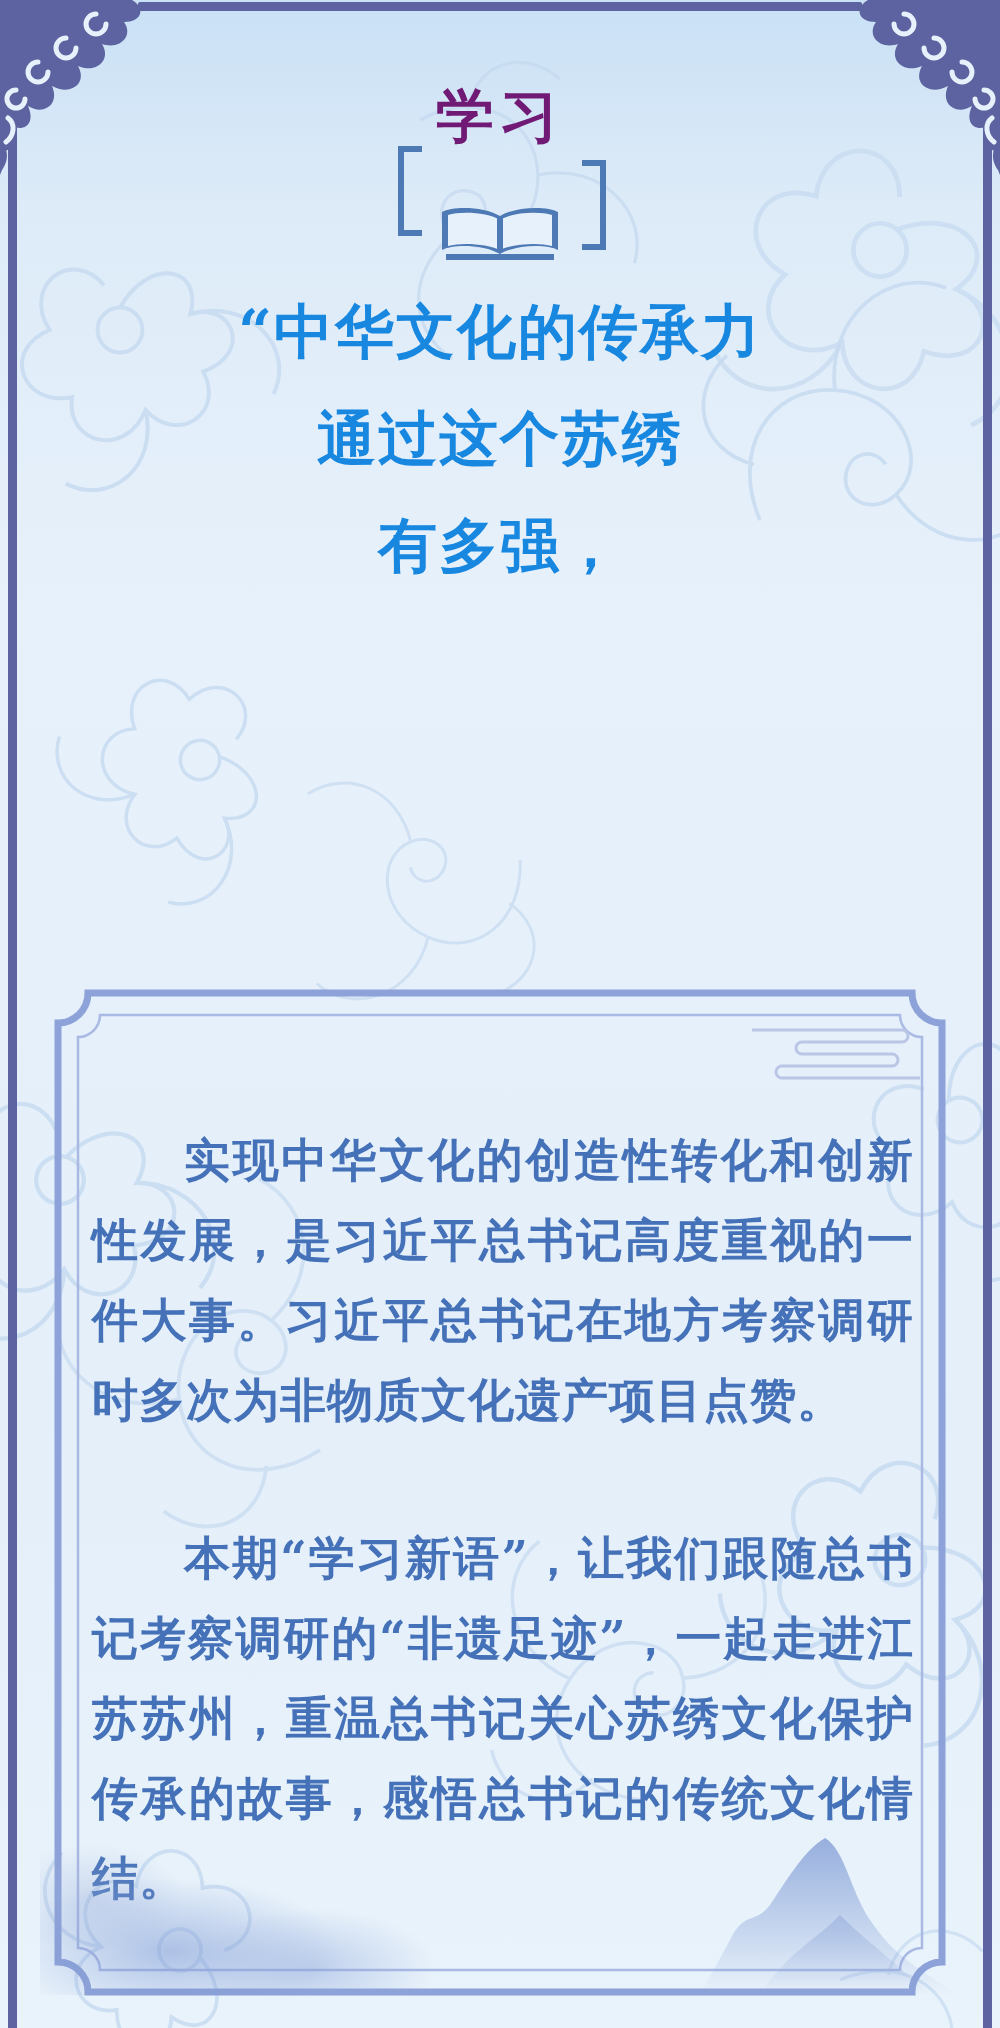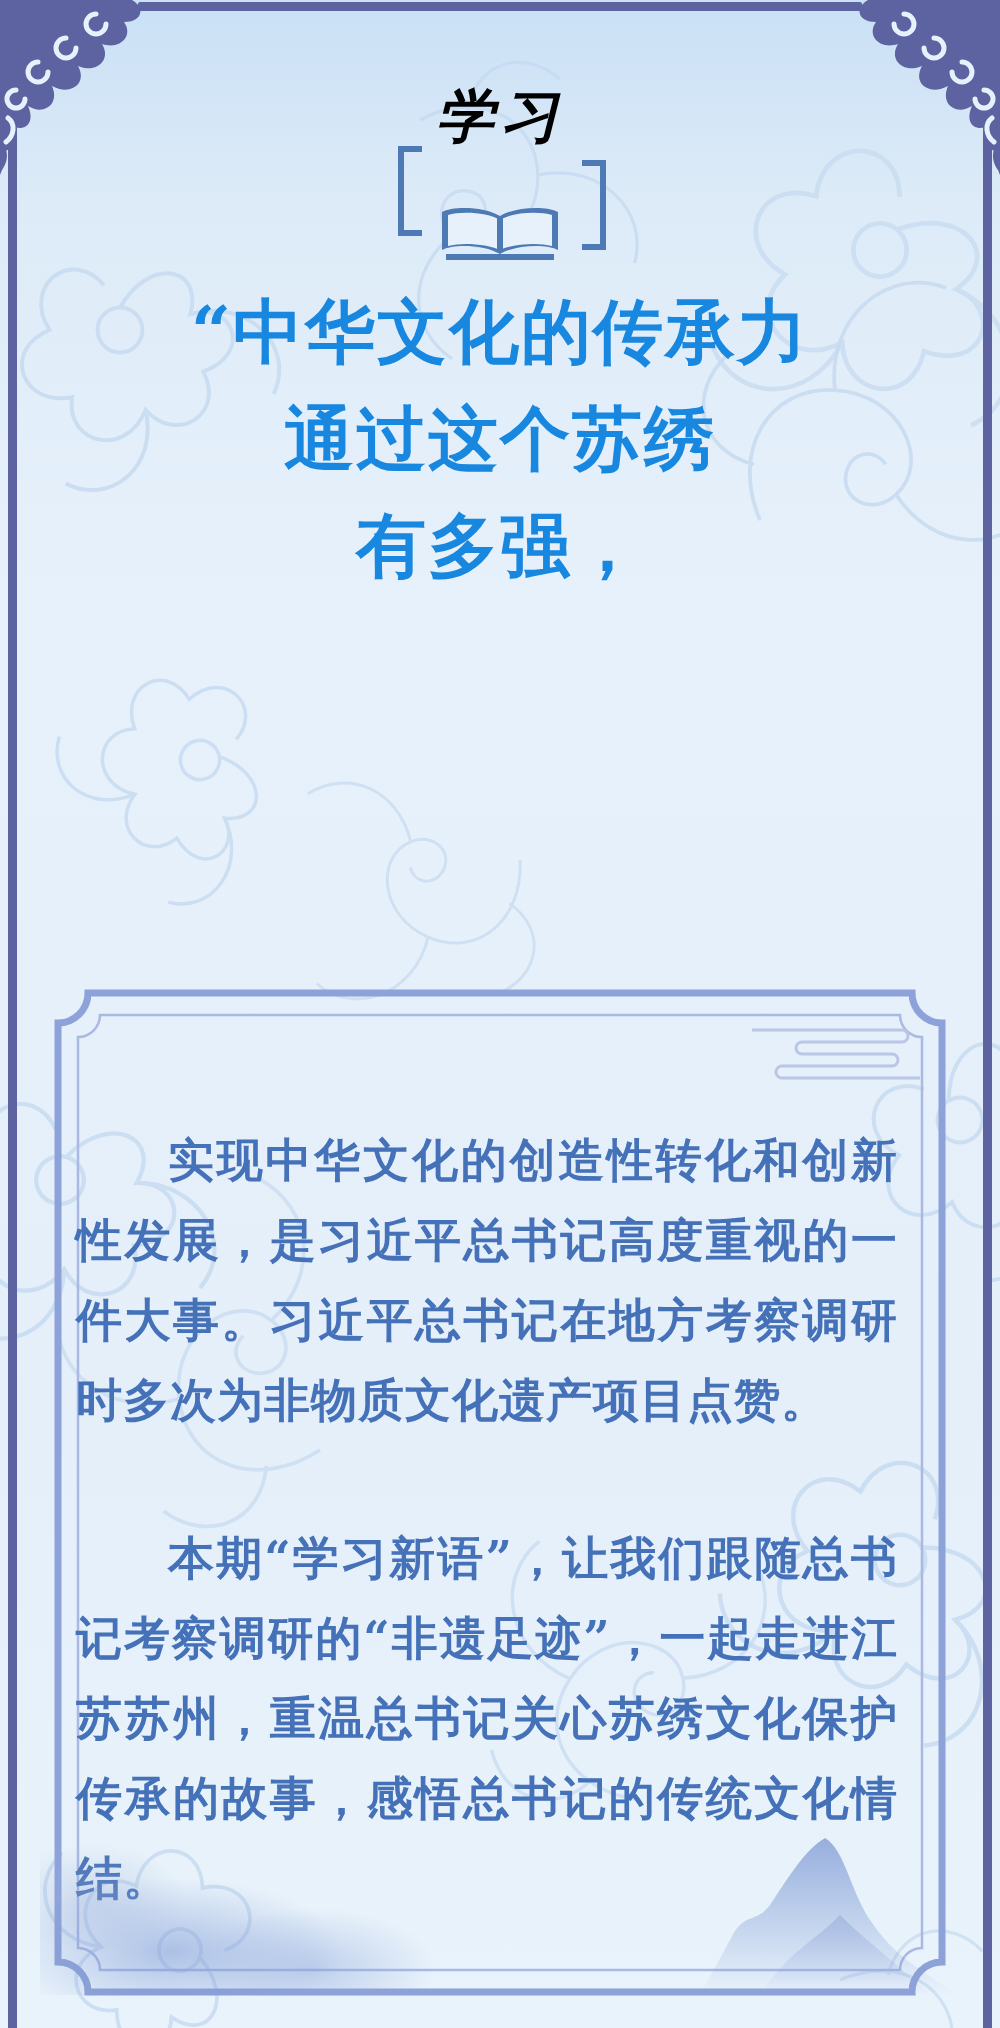--- a/index.html
+++ b/index.html
@@ -14,38 +14,38 @@
   
   #top-bar{left:138px;top:2px;width:724px;height:9px;background:#5d63a0;border-radius:2px;}
   .edge-bar{top:120px;width:9px;height:1908px;background:#5d63a0;}
   #edge-left{left:8px;}
   #edge-right{right:8px;}
   .cloud{top:0;width:165px;height:175px;}
   #cloud-left{left:0;}
   #cloud-right{right:0;transform:scaleX(-1);}
 
   
-  #logo{left:380px;top:88px;width:240px;height:180px;text-align:center;color:#000000;font-style:italic;}
+  #logo{left:380px;top:88px;width:240px;height:180px;text-align:center;color:#701a75;}
   .logo-line{font-weight:900;font-size:58px;line-height:56px;letter-spacing:6px;
              font-family:"DejaVu Serif", serif;}
   #logo-line2{margin-left:-14px;}
   .bracket{position:absolute;width:18px;height:78px;border-color:#4d79b5;border-style:solid;}
   #bracket-l{left:18px;top:58px;border-width:6px 0 6px 6px;}
   #bracket-r{right:14px;top:72px;border-width:6px 6px 6px 0;}
   #book{position:absolute;left:56px;top:118px;width:128px;height:62px;}
 
   
   #quote{left:0;top:278px;width:1000px;text-align:center;color:#1787e0;
-         font-weight:900;font-size:70px;line-height:107px;
+         font-weight:900;font-size:59px;line-height:107px;
          font-family:"DejaVu Serif", serif;letter-spacing:2px;}
 
   
   #panel-frame{left:50px;top:985px;width:900px;height:1015px;}
   #ruyi{right:78px;top:1020px;width:180px;height:70px;}
-  #article{left:76px;top:1120px;width:822px;color:#4471b8;}
+  #article{left:92px;top:1120px;width:822px;color:#4471b8;}
   #article p{margin:0 0 78px 0;font-size:46px;line-height:80px;font-weight:700;
              text-align:justify;text-indent:2em;letter-spacing:1px;}
   #mist-left{left:40px;top:1820px;width:440px;height:175px;
      background:
        radial-gradient(ellipse 55% 60% at 30% 75%, rgba(124,152,212,.55), rgba(124,152,212,0) 70%),
        radial-gradient(ellipse 40% 50% at 62% 85%, rgba(140,165,218,.45), rgba(140,165,218,0) 70%),
        radial-gradient(ellipse 30% 45% at 12% 45%, rgba(150,170,215,.35), rgba(150,170,215,0) 70%);}
   #mountain-right{right:40px;top:1830px;width:260px;height:165px;}
 </style>
 </head>

